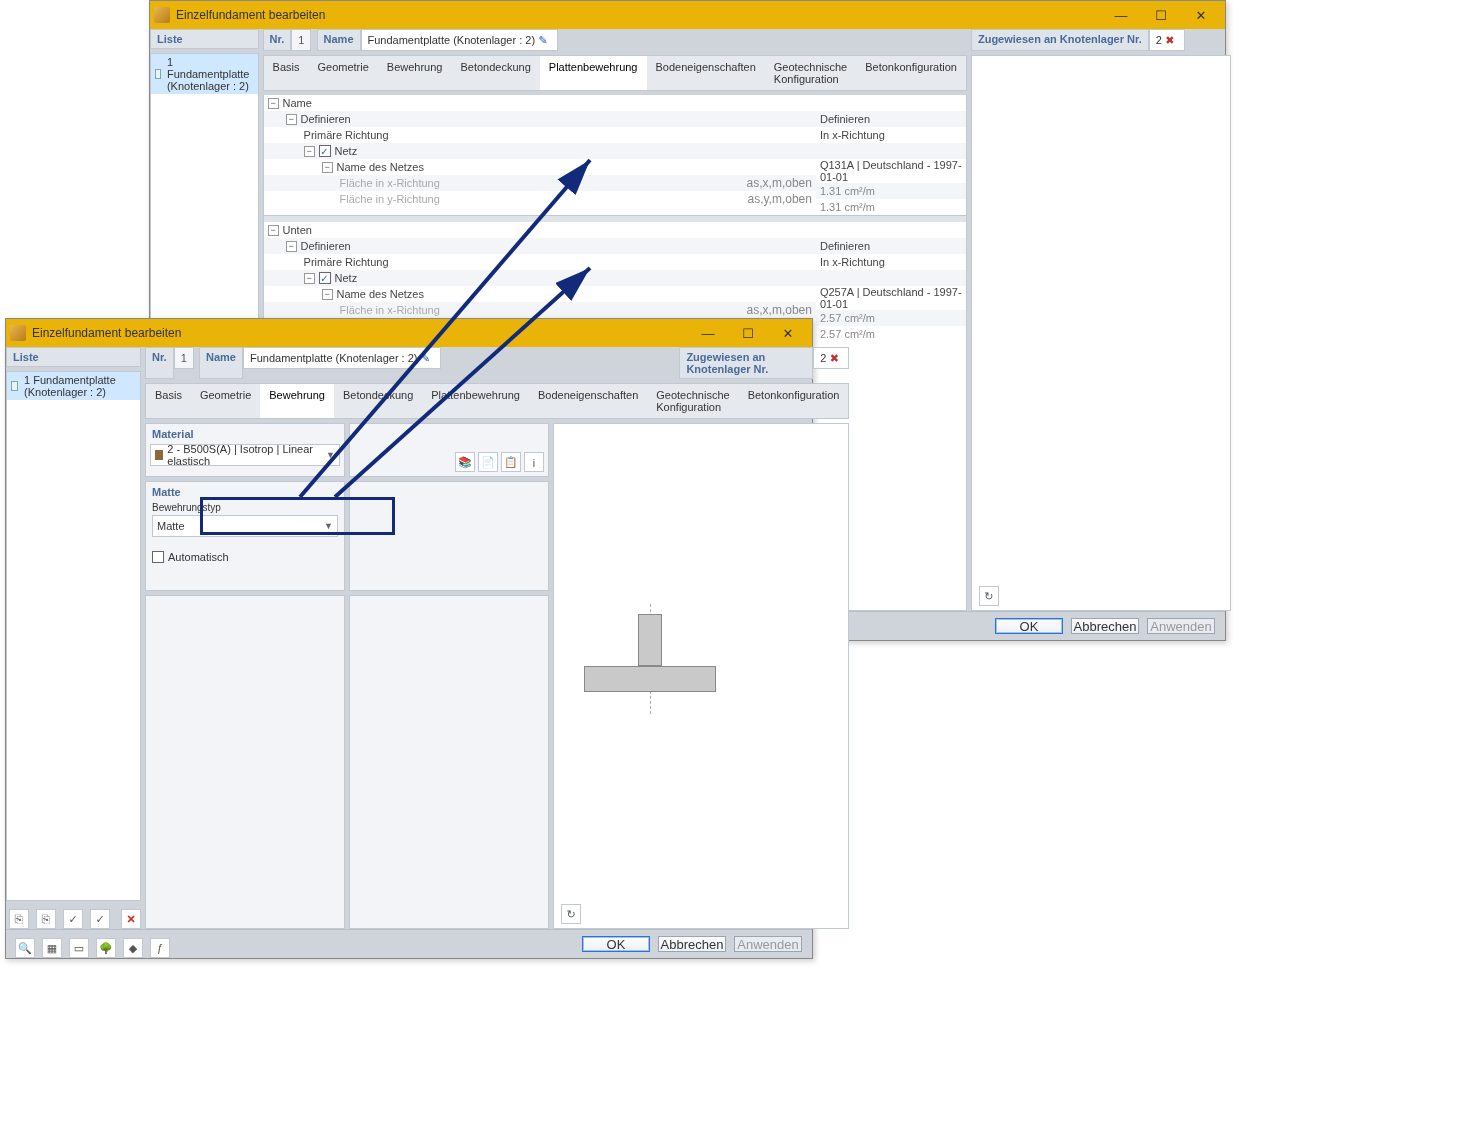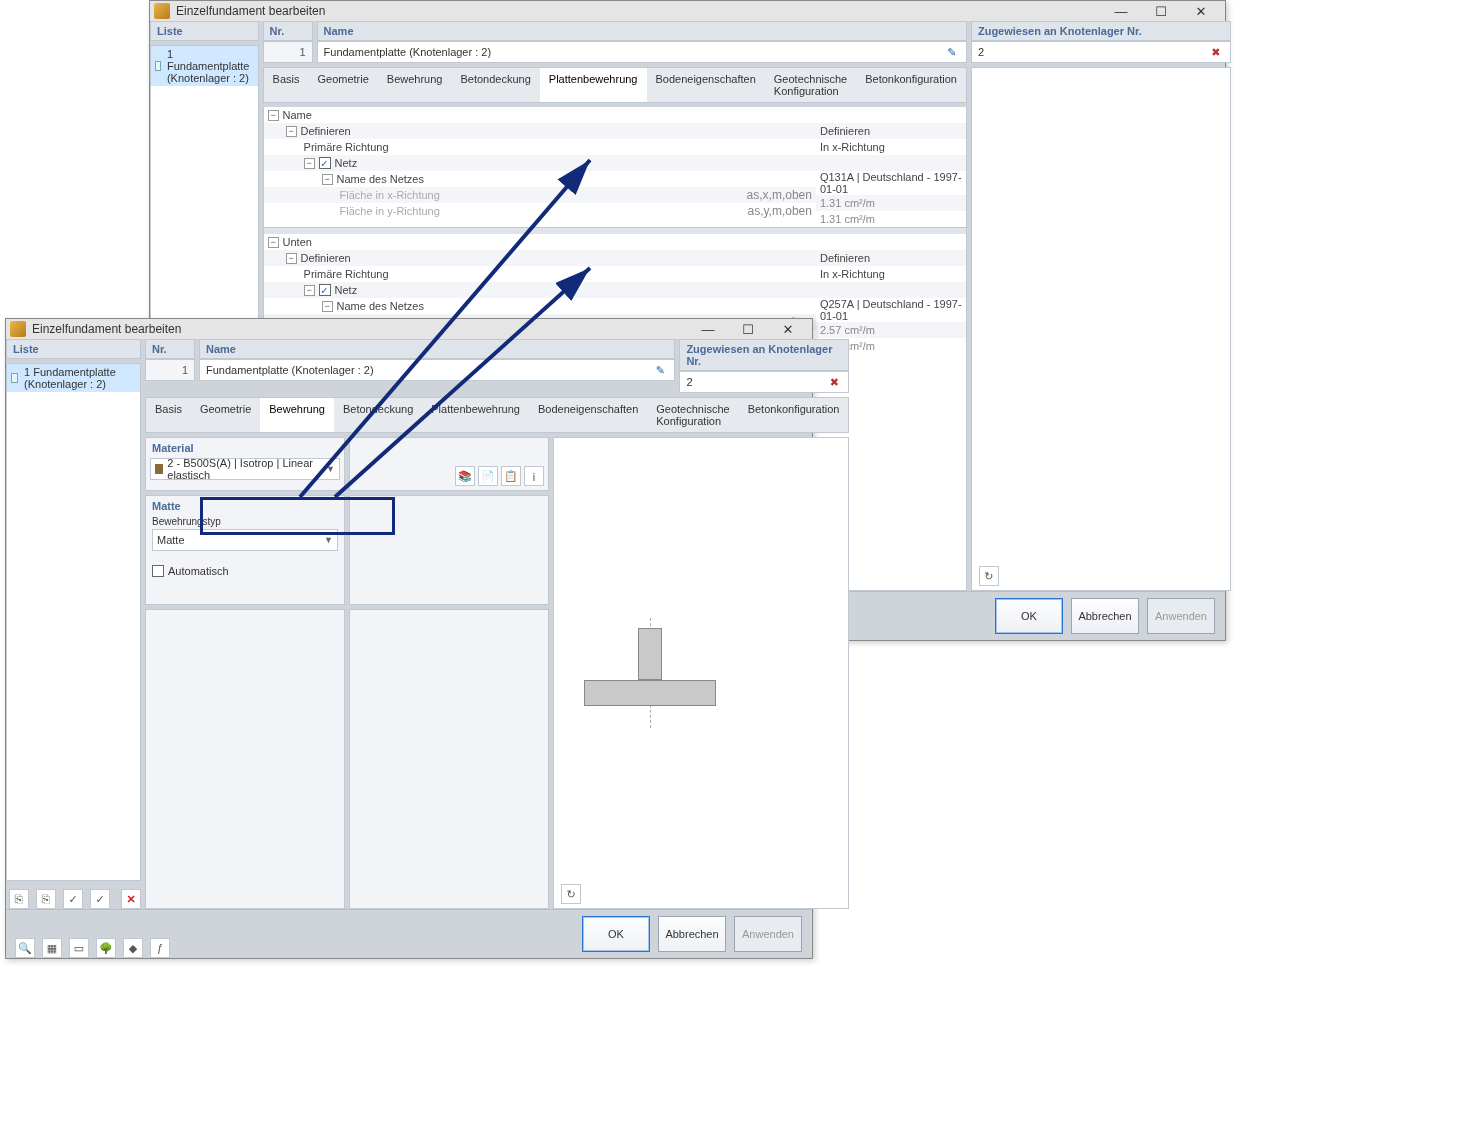--- a/index.html
+++ b/index.html
@@ -1,31 +1,31 @@
 <!DOCTYPE html>
 <html><head>
 <meta charset="utf-8">
 <style>
   * { box-sizing: border-box; margin: 0; padding: 0; font-family: "Segoe UI", Tahoma, sans-serif; font-size: 11px; }
   body { background: #fff; width: 1464px; height: 1144px; position: relative; color: #333; }
   .dialog { position: absolute; background: #fff; border: 1px solid #888; box-shadow: 2px 2px 6px rgba(0,0,0,0.2); display: flex; flex-direction: column; }
-  .titlebar { height: 20px; display: flex; align-items: center; padding: 0 4px; background: #e5e5e5; }
+  .titlebar { height: 28px; display: flex; align-items: center; padding: 0 4px; background: #eab308; }
   .titlebar .icon { width: 16px; height: 16px; margin-right: 6px; background: linear-gradient(135deg,#e8b84a,#b87a1a); border-radius: 2px; }
   .titlebar .title { flex: 1; font-size: 12px; }
   .titlebar .wbtns { display: flex; }
   .titlebar .wbtn { width: 40px; height: 28px; display: flex; align-items: center; justify-content: center; font-size: 13px; }
   .dlg-body { flex: 1; display: flex; background: #cfd4db; gap: 4px; padding: 0; }
   .col { display: flex; flex-direction: column; gap: 4px; }
   .panel-header { background: #dfe4ea; color: #4a6a9a; font-weight: 600; padding: 3px 6px; border: 1px solid #c0c8d2; font-size: 11px; }
   .panel-body { background: #fff; border: 1px solid #c0c8d2; flex: 1; }
   .list-row { display: flex; align-items: center; padding: 2px 4px; }
   .list-row.sel { background: #cfe8ff; }
   .list-row .sq { width: 10px; height: 10px; border: 1px solid #7aa; margin-right: 6px; background:#e8f4f4; }
   .header-row { display: flex; gap: 4px; }
-  .hbox { display: flex; flex-direction: column; }
+  .hbox { display: flex; }
   .nr-box { width: 50px; }
   .name-box { flex: 1; }
   .assigned-box { width: 260px; }
   .inputish { background: #fff; border: 1px solid #c0c8d2; padding: 3px 6px; height: 22px; display: flex; align-items: center; }
   .inputish.ro { background: #f3f5f8; color: #555; }
   .inputish .editicon { margin-left: auto; width: 16px; height: 16px; display:flex; align-items:center; justify-content:center; color:#2a62b5; }
   .tabs { display: flex; background: #e6eaef; border: 1px solid #c0c8d2; }
   .tab { padding: 5px 9px; color: #333; cursor: default; }
   .tab.active { background: #fff; border-bottom: 2px solid #fff; color:#000; }
   .content-area { background: #fff; border: 1px solid #c0c8d2; border-top: none; flex: 1; padding: 0; }
@@ -38,21 +38,21 @@
   .ind2 { padding-left: 40px; }
   .ind3 { padding-left: 58px; }
   .ind4 { padding-left: 76px; }
   .right-label { position:absolute; right:4px; color:#888; font-size:12px; }
   .val-right { position:absolute; right:70px; color:#888; }
   .unit-right { position:absolute; right:4px; color:#888; }
   .two-col-tree { display:flex; }
   .two-col-tree .left-tree { flex:1; min-width: 380px; }
   .two-col-tree .right-tree { width: 150px; }
   .buttons-row { display:flex; justify-content:flex-end; gap:8px; padding:6px 10px; background:#cfd4db; border-top:1px solid #b8bfca; }
-  .btn { min-width: 68px; height: 36px; border: 1px solid #9aa4b2; background: linear-gradient(#fdfdfe,#eef1f5); display:flex; align-items:center; justify-content:center; font-size:11px; }
+  .btn { min-width: 68px; height: 16px; border: 1px solid #9aa4b2; background: linear-gradient(#fdfdfe,#eef1f5); display:flex; align-items:center; justify-content:center; font-size:13px; }
   .btn.primary { border-color:#2a72d4; box-shadow: inset 0 0 0 1px #9fc3f2; }
   .btn.disabled { color:#999; background:#e8ebef; }
   .panel-grey { background:#f2f4f7; border:1px solid #c0c8d2; }
   .section-label { color:#4a6a9a; font-weight:600; padding:4px 6px; }
   .dropdown { background:#fff; border:1px solid #c0c8d2; height:22px; display:flex; align-items:center; padding:0 4px; position:relative; }
   .dropdown .caret { margin-left:auto; font-size:9px; color:#666; }
   .iconbtn { width:20px; height:20px; border:1px solid #c0c8d2; background:#fff; display:inline-flex; align-items:center; justify-content:center; margin-left:3px; font-size:11px; color:#555;}
   .bottom-toolbar { position:absolute; left:0; bottom:0; height:24px; display:flex; align-items:center; gap:4px; padding:0 4px; }
   .highlight-box { position:absolute; border:3px solid #112b7a; pointer-events:none; }
   svg.arrow { position:absolute; pointer-events:none; }

